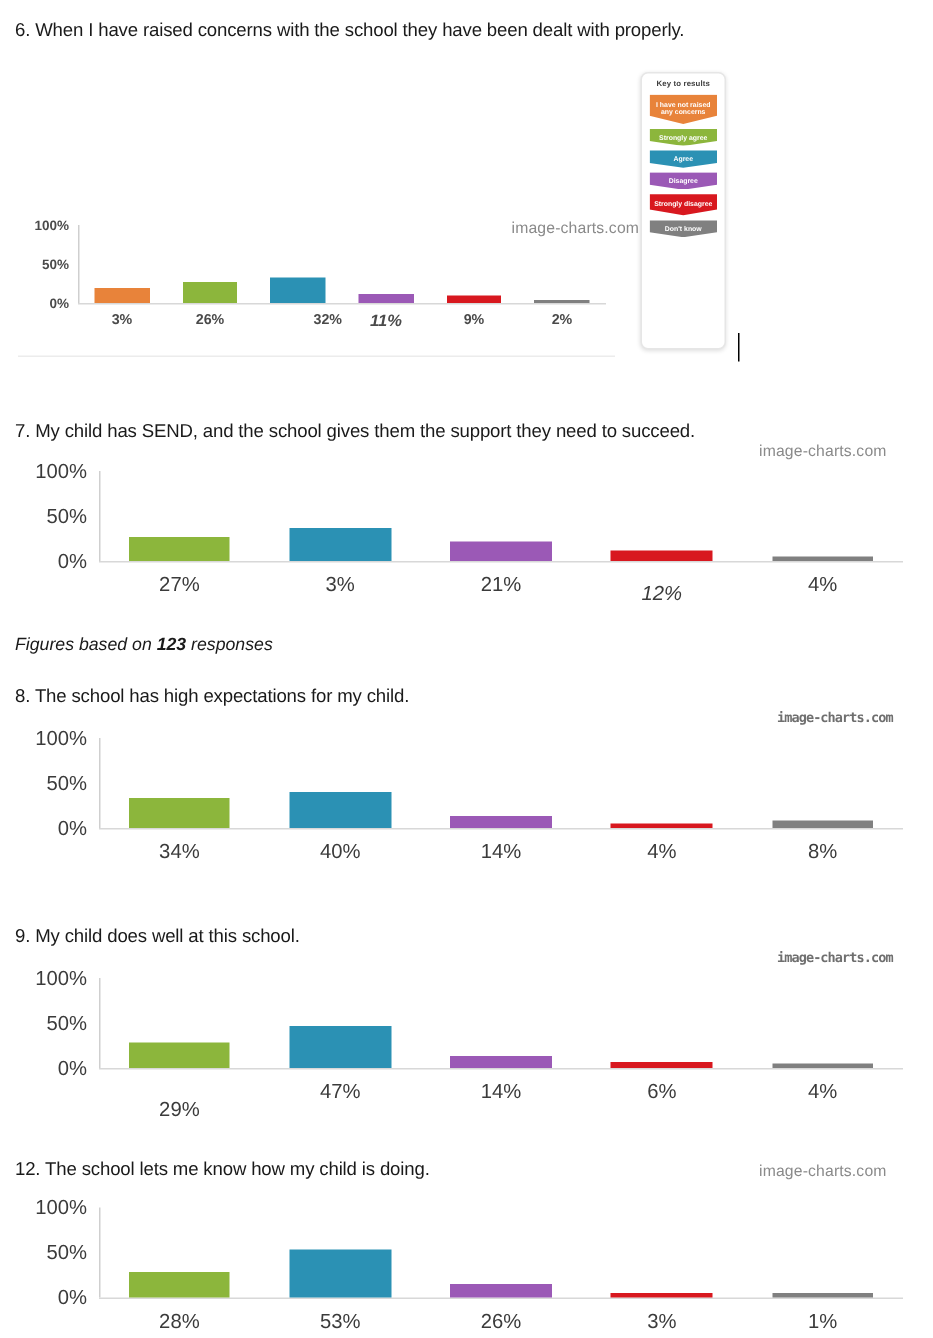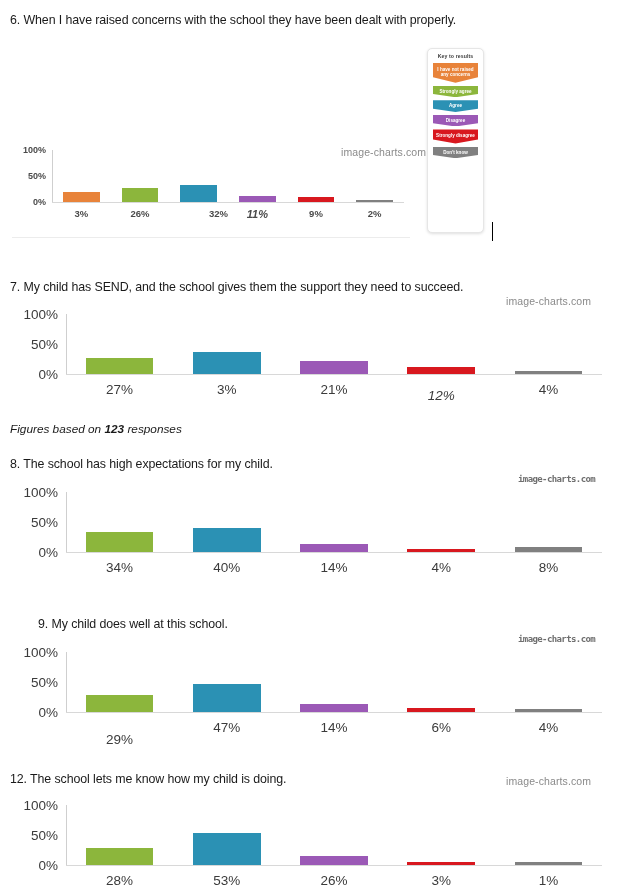--- a/index.html
+++ b/index.html
@@ -233,21 +233,21 @@
     <div class="bar" style="left: 290.232px; width: 67.536px; height: 8.4px; top: 65.6px; background: rgb(155, 89, 182);"></div>
     <div class="xtick" style="left: 270.4px; width: 107.2px; top: 82px;">14%</div>
     <div class="bar" style="left: 397.432px; width: 67.536px; height: 3px; top: 71px; background: rgb(216, 24, 31);"></div>
     <div class="xtick" style="left: 377.6px; width: 107.2px; top: 82px;">4%</div>
     <div class="bar" style="left: 504.632px; width: 67.536px; height: 4.8px; top: 69.2px; background: rgb(128, 128, 128);"></div>
     <div class="xtick" style="left: 484.8px; width: 107.2px; top: 82px;">8%</div>
   </div>
 
 <div class="watermark condensed" id="chart8-watermark" style="left:518px; top:474px;">image-charts.com</div>
 
-<div class="q-title" style="left:10px; top:617px;margin-left:28px;">9. My child does well at this school.</div>
+<div class="q-title" style="left:10px; top:617px;">9. My child does well at this school.</div>
 
 <div class="chart" id="chart9" style="left:10px; top:638px; width:600px; height:110px;">
     <div class="axis-v" style="left: 56px; top: 14px; height: 60px;"></div>
     <div class="axis-h" style="left: 56px; top: 74px; width: 536px;"></div>
     <div class="ytick" style="width: 48px; left: 0px; top: 14px;">100%</div>
     <div class="ytick" style="width: 48px; left: 0px; top: 44px;">50%</div>
     <div class="ytick" style="width: 48px; left: 0px; top: 74px;">0%</div>
     <div class="bar" style="left: 75.832px; width: 67.536px; height: 17.4px; top: 56.6px; background: rgb(140, 182, 60);"></div>
     <div class="xtick" style="left: 56px; width: 107.2px; top: 94px;">29%</div>
     <div class="bar" style="left: 183.032px; width: 67.536px; height: 28.2px; top: 45.8px; background: rgb(43, 145, 180);"></div>

